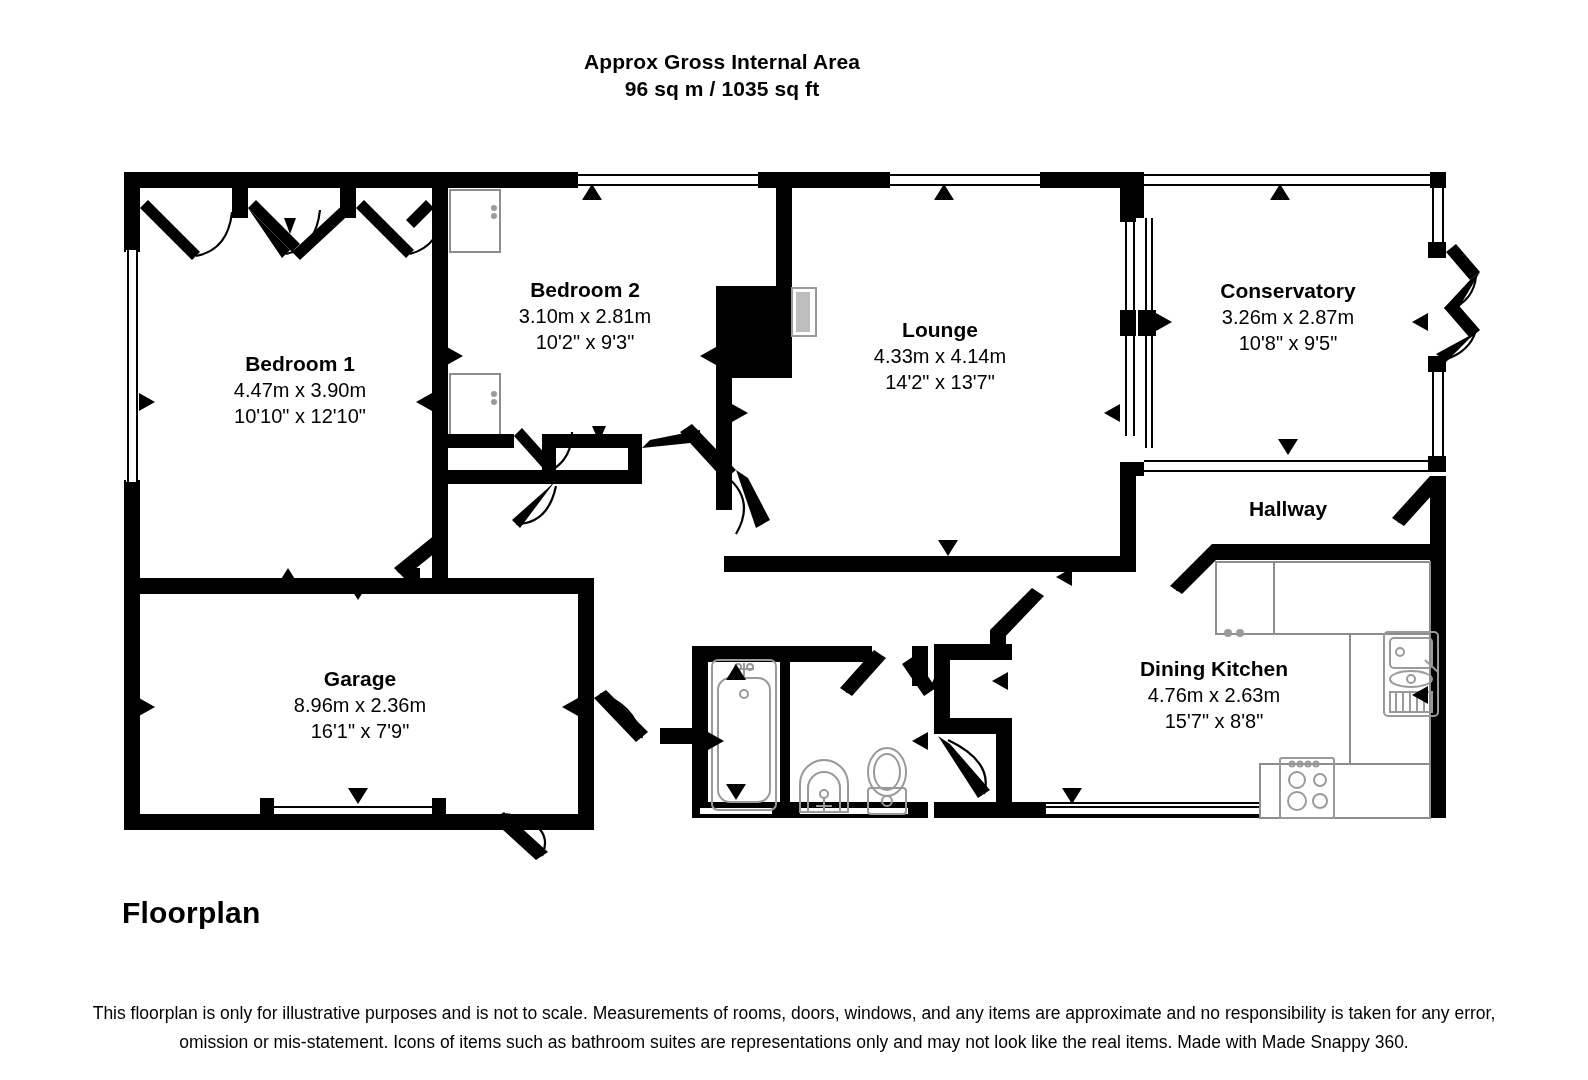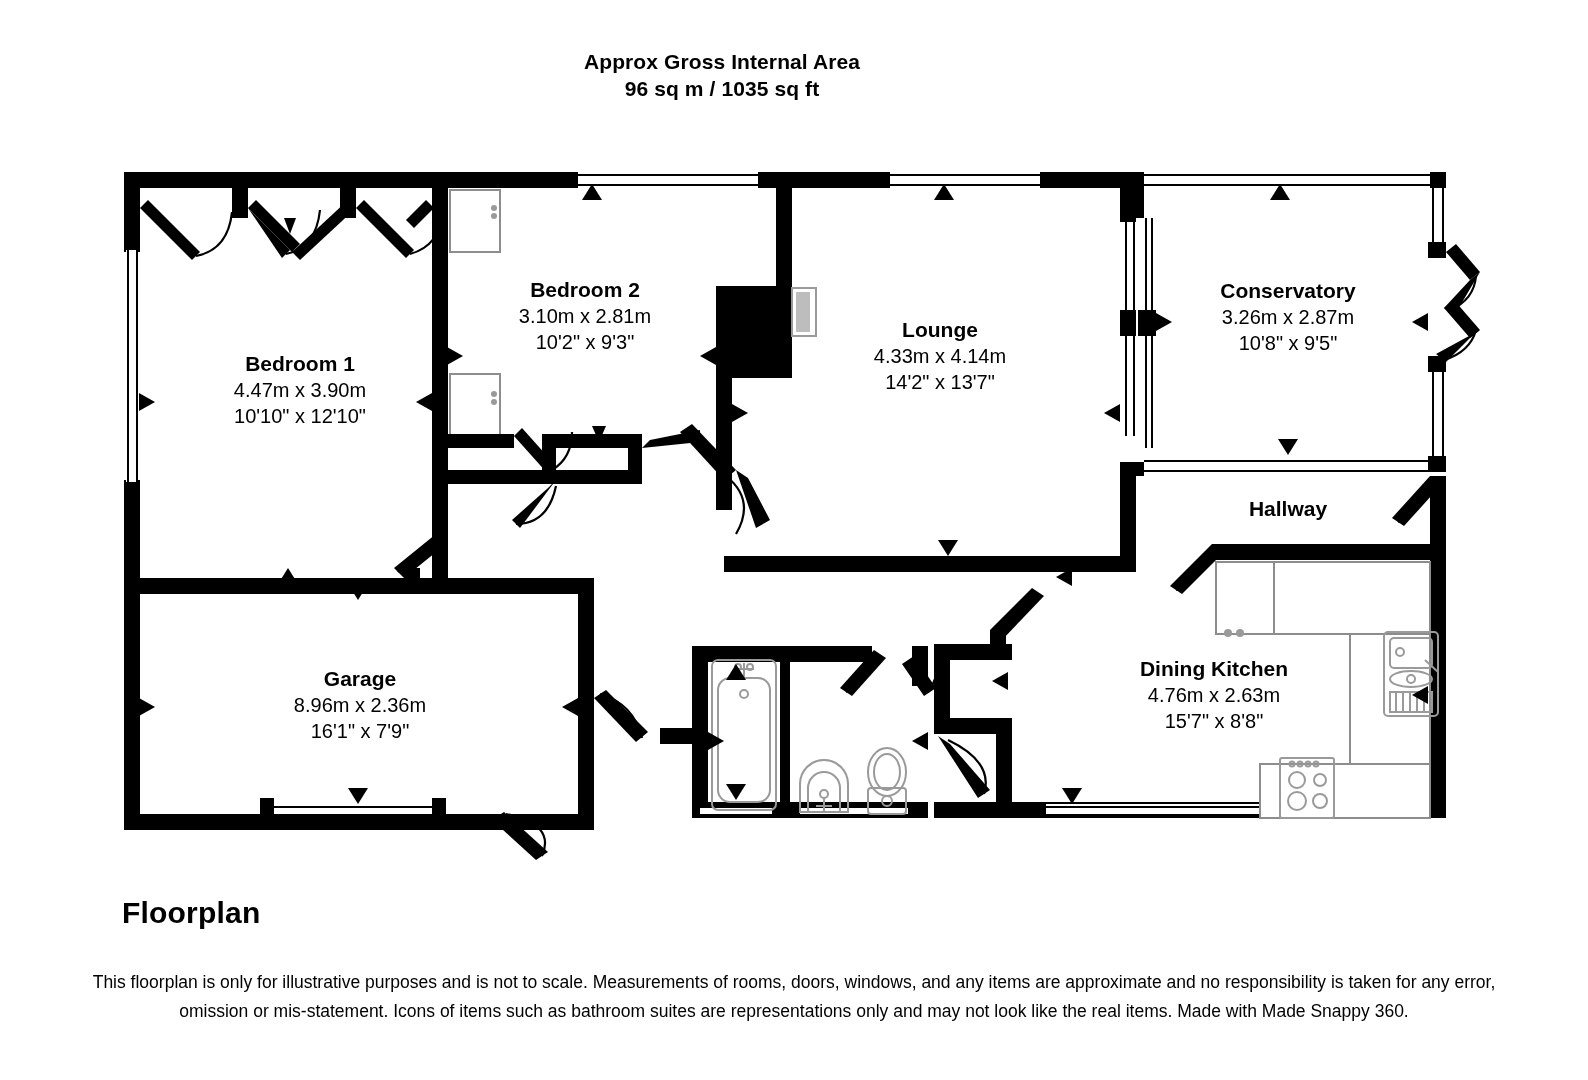--- a/index.html
+++ b/index.html
@@ -74,21 +74,21 @@
     left: 122px;
     top: 873px;
     font-size: 30px;
     font-weight: bold;
     letter-spacing: 0.2px;
     margin-top: 23px;
   }
   .disclaimer {
     position: absolute;
     left: 0;
-    top: 968px;
+    top: 999px;
     width: 1588px;
     text-align: center;
     font-size: 17.5px;
     line-height: 29px;
     padding: 0 64px;
     box-sizing: border-box;
   }
 </style>
 </head>
 <body>

